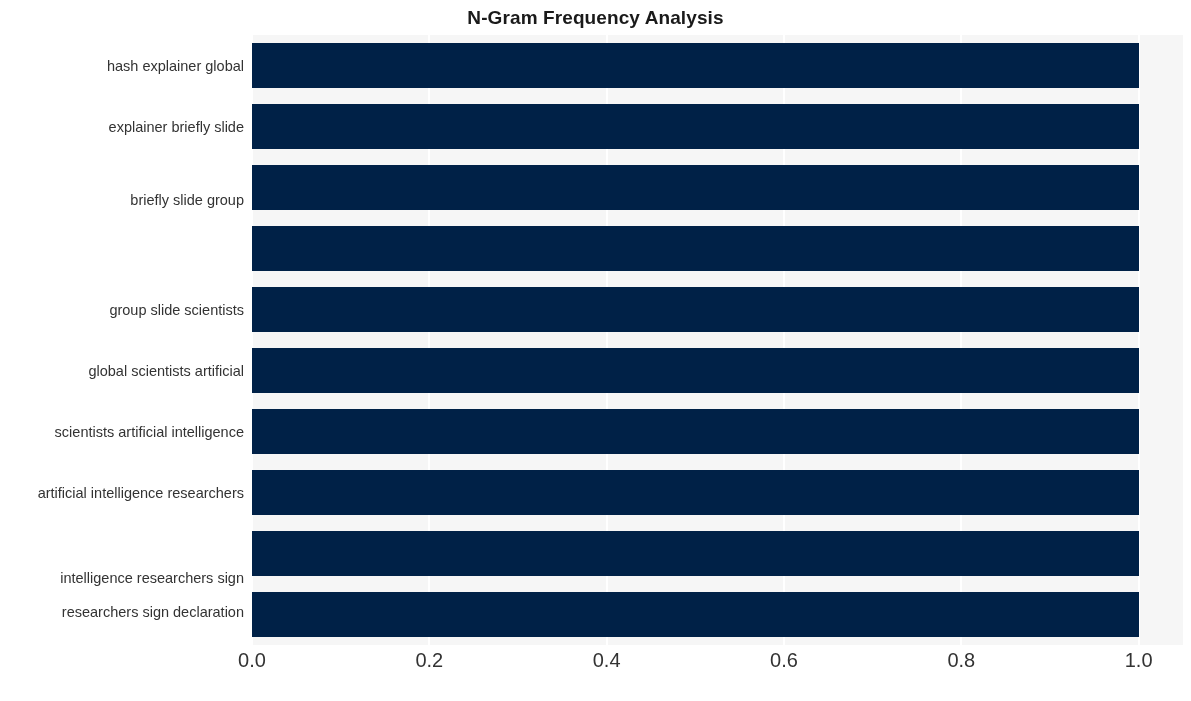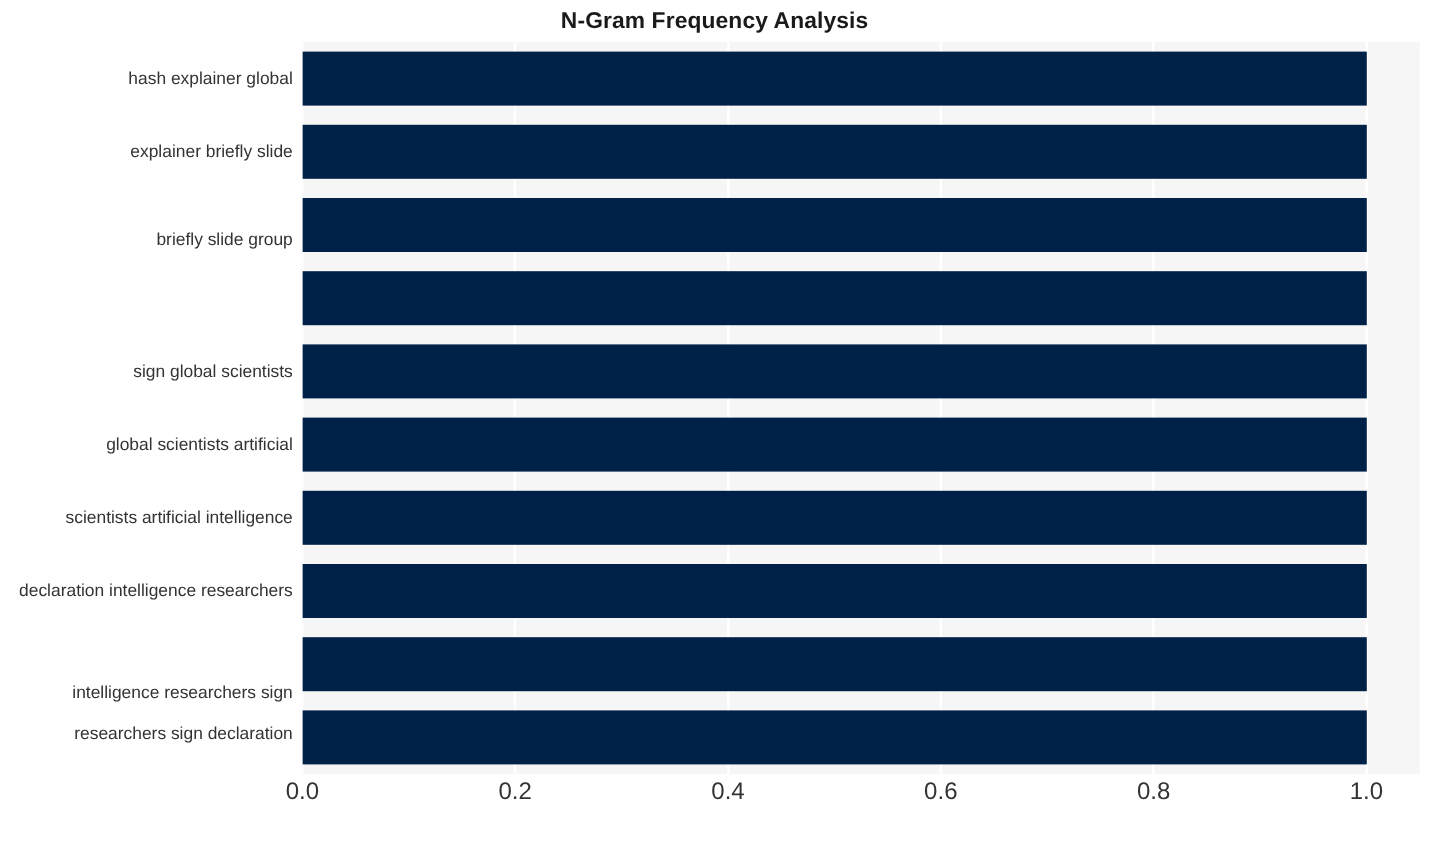--- a/index.html
+++ b/index.html
@@ -141,24 +141,24 @@
         <div class="bar" title="artificial intelligence researchers: 1" style="width: 886.667px; top: 435px; background: rgb(0, 33, 71);"></div>
         <div class="bar" title="intelligence researchers sign: 1" style="width: 886.667px; top: 496px; background: rgb(0, 33, 71);"></div>
         <div class="bar" title="researchers sign declaration: 1" style="width: 886.667px; top: 557px; background: rgb(0, 33, 71);"></div>
       </div>
   </div>
 
   <div id="ytick-layer">
       <div class="ytick" style="top: 21.5px;">hash explainer global</div>
       <div class="ytick" style="top: 82.5px;">explainer briefly slide</div>
       <div class="ytick" style="top: 156px;">briefly slide group</div>
-      <div class="ytick" style="top: 265.5px;">sign global scientists</div>
+      <div class="ytick" style="top: 265.5px;">group slide scientists</div>
       <div class="ytick" style="top: 326.5px;">global scientists artificial</div>
       <div class="ytick" style="top: 387.5px;">scientists artificial intelligence</div>
-      <div class="ytick" style="top: 448.5px;">declaration intelligence researchers</div>
+      <div class="ytick" style="top: 448.5px;">artificial intelligence researchers</div>
       <div class="ytick" style="top: 509.5px; margin-top: 24px;">intelligence researchers sign</div>
       <div class="ytick" style="top: 568px;">researchers sign declaration</div>
     </div>
 
   <div id="xtick-layer">
       <div class="xtick" style="left: 0px;">0.0</div>
       <div class="xtick" style="left: 177.333px;">0.2</div>
       <div class="xtick" style="left: 354.667px;">0.4</div>
       <div class="xtick" style="left: 532px;">0.6</div>
       <div class="xtick" style="left: 709.333px;">0.8</div>

